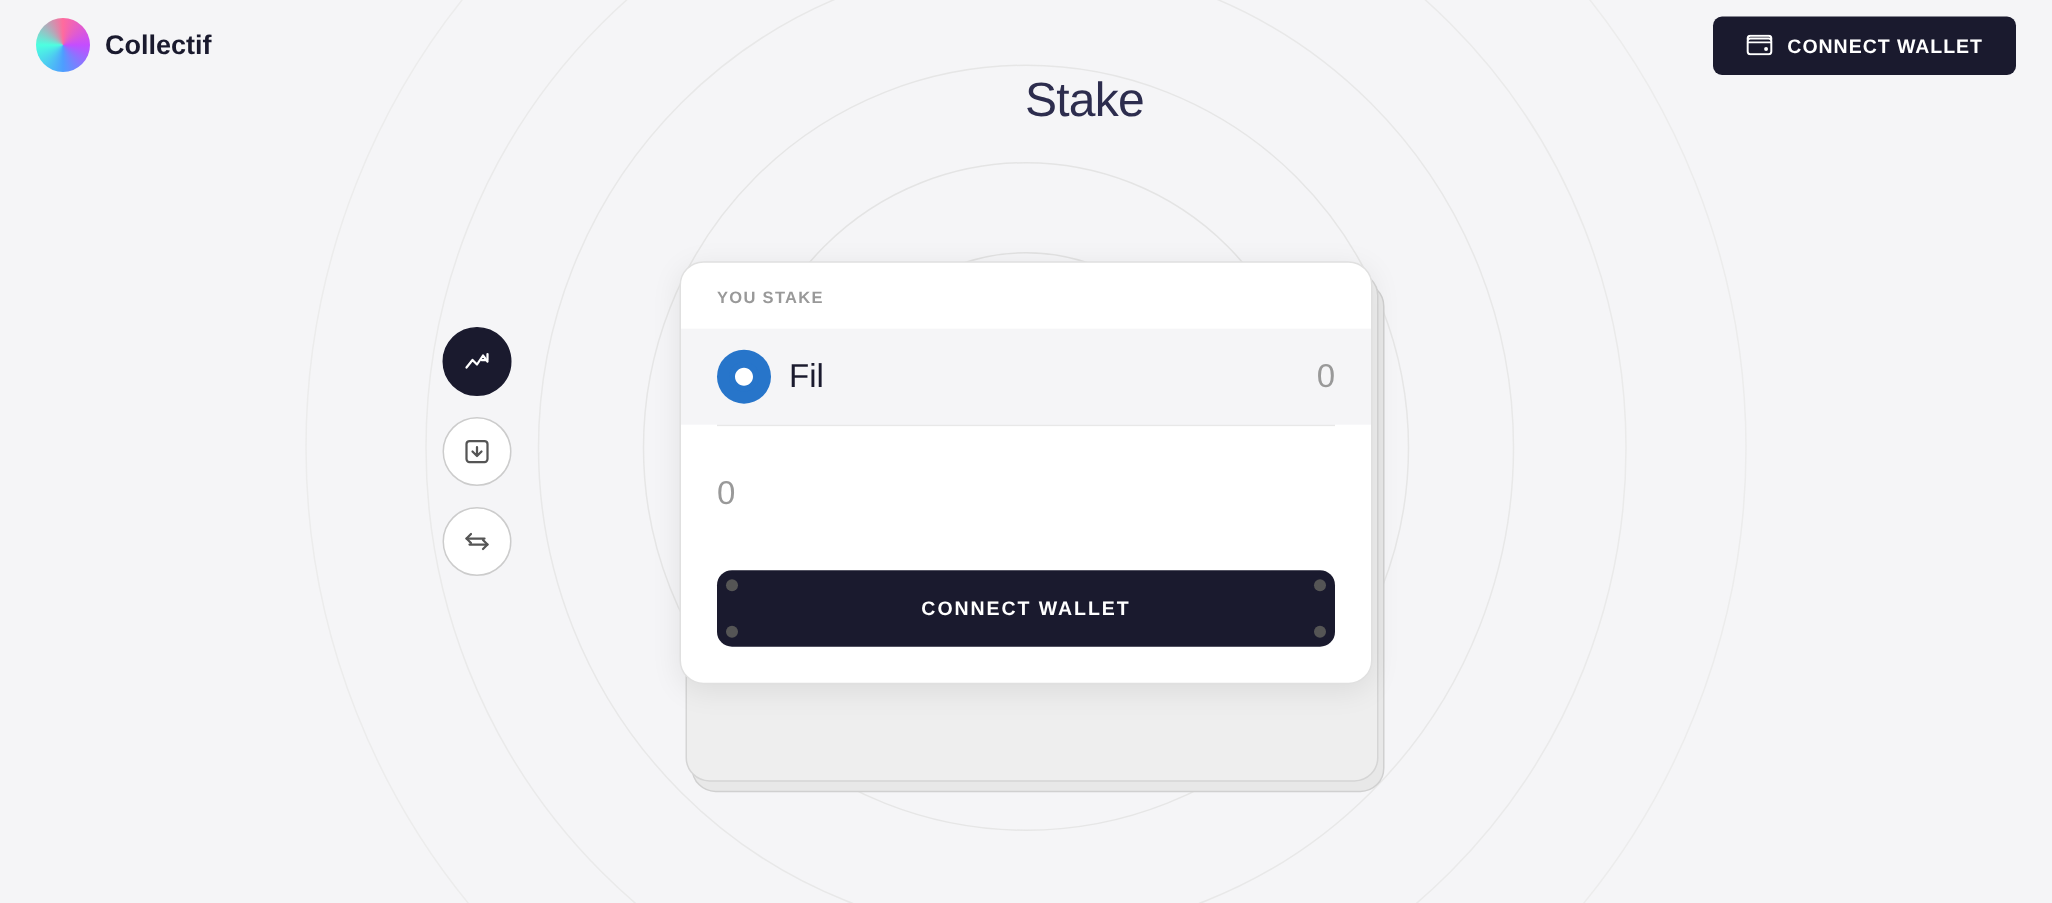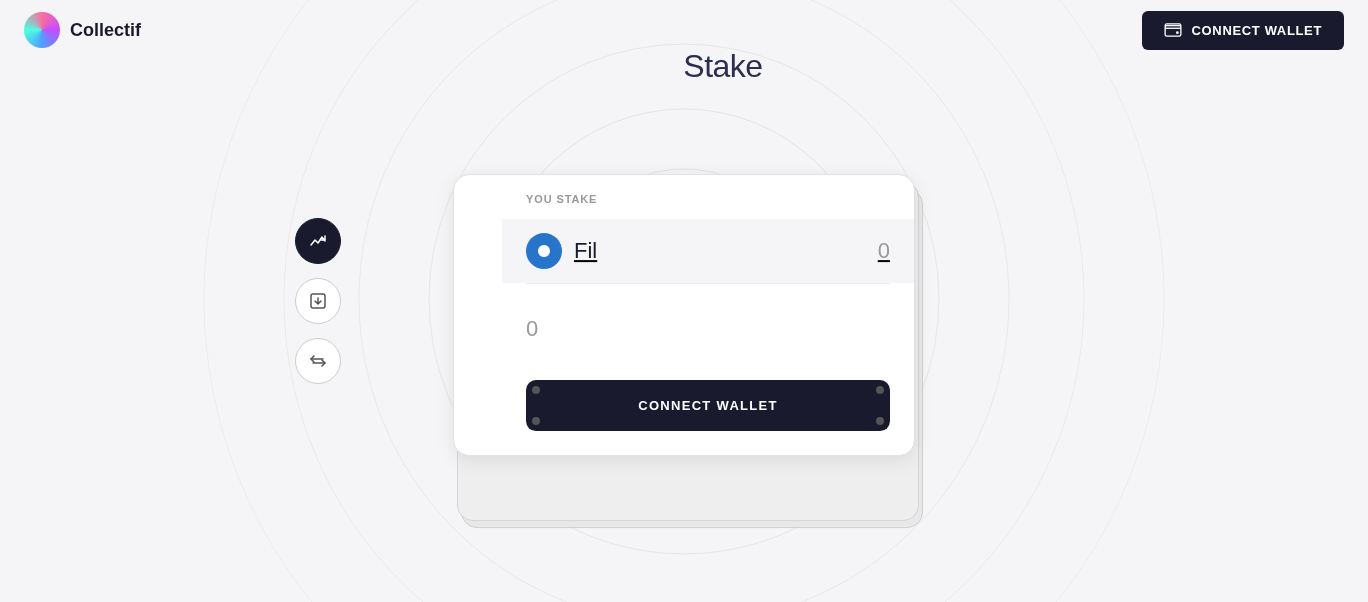--- a/index.html
+++ b/index.html
@@ -163,21 +163,20 @@
 
     
     .main-card {
       position: relative;
       width: 462px;
       background: white;
       border-radius: 16px;
       border: 1.5px solid #e0e0e0;
       overflow: hidden;
       box-shadow: 0 4px 20px rgba(0,0,0,0.08);
-      padding-left: 48px;
     }
 
     .stake-section {
       padding: 18px 24px 0;
     }
 
     .section-label {
       font-size: 11px;
       font-weight: 600;
       letter-spacing: 0.08em;
@@ -189,21 +188,20 @@
       display: flex;
       align-items: center;
       justify-content: space-between;
       padding: 14px 0;
     }
 
     .token-row.highlighted {
       background: #f5f5f7;
       margin: 0 -24px;
       padding: 14px 24px;
-      text-decoration: underline;
     }
 
     .token-info {
       display: flex;
       align-items: center;
       gap: 12px;
     }
 
     .token-logo {
       width: 36px;

